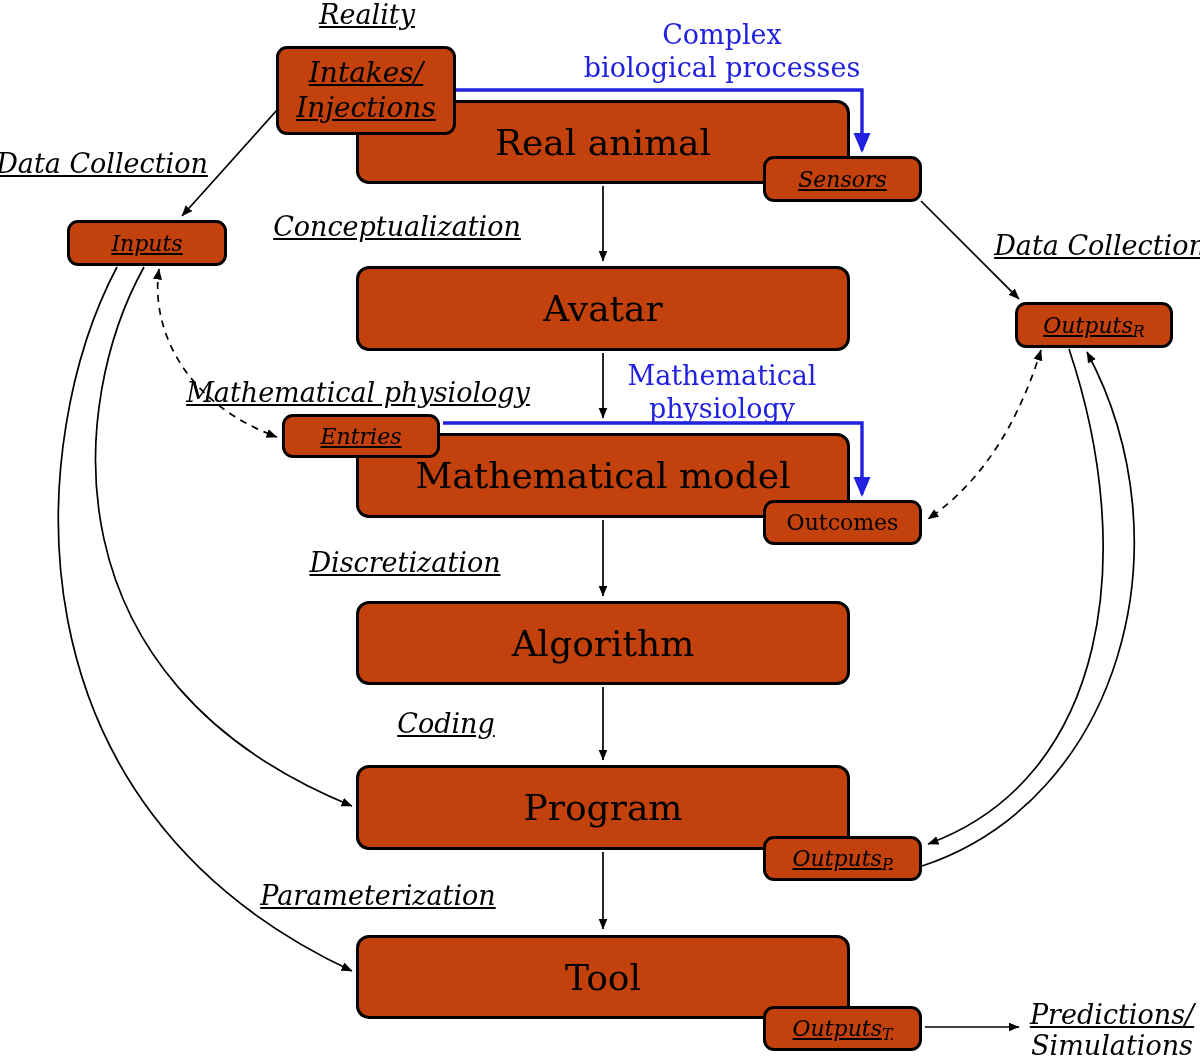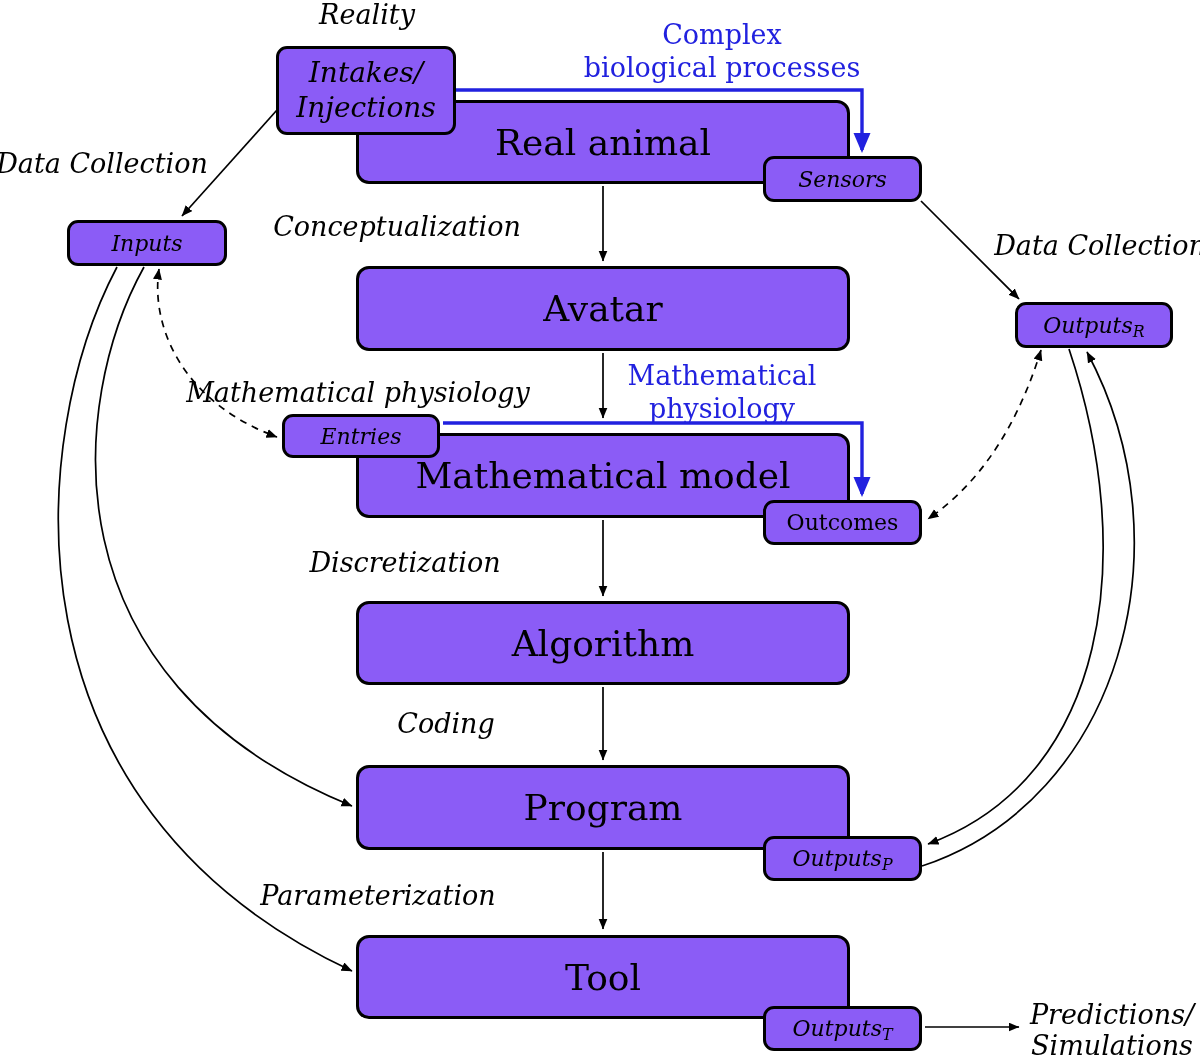--- a/index.html
+++ b/index.html
@@ -1,24 +1,24 @@
 <!DOCTYPE html>
 <html style="--ink: #000000; --blue: #2121df; --bg: #ffffff;"><head>
 <meta charset="utf-8">
 <style>
   html,body{margin:0;padding:0;background:#fff;}
   #stage{position:relative;width:1200px;height:1056px;background:#fff;overflow:hidden;
          font-family:"DejaVu Serif","Liberation Serif",serif;color:var(--ink,#000);}
   
-  .box{position:absolute;background:#8b5cf6;border:3px solid var(--ink,#000);box-sizing:border-box;
+  .box{position:absolute;background:#c2410c;border:3px solid var(--ink,#000);box-sizing:border-box;
        display:flex;align-items:center;justify-content:center;text-align:center;}
   .big{border-radius:13px;z-index:1;font-size:36px;}
   .small{border-radius:11px;z-index:3;font-size:22px;}
   .twoline{flex-direction:column;line-height:1.22;font-size:28px;}
-  .it{font-style:italic;}
+  .it{font-style:italic;text-decoration:underline;}
   sub{font-size:0.72em;line-height:0;vertical-align:-0.25em;}
   
   .lbl{position:absolute;white-space:nowrap;transform:translateX(-50%);text-align:center;
        font-size:27px;z-index:4;}
   .blue{color:var(--blue,#2121df);}
   .lh2{line-height:33px;}
   .lh2b{line-height:31px;}
   
   #arrows{position:absolute;left:0;top:0;z-index:2;}
   .ink{stroke:var(--ink,#000);fill:none;stroke-width:1.7;}

